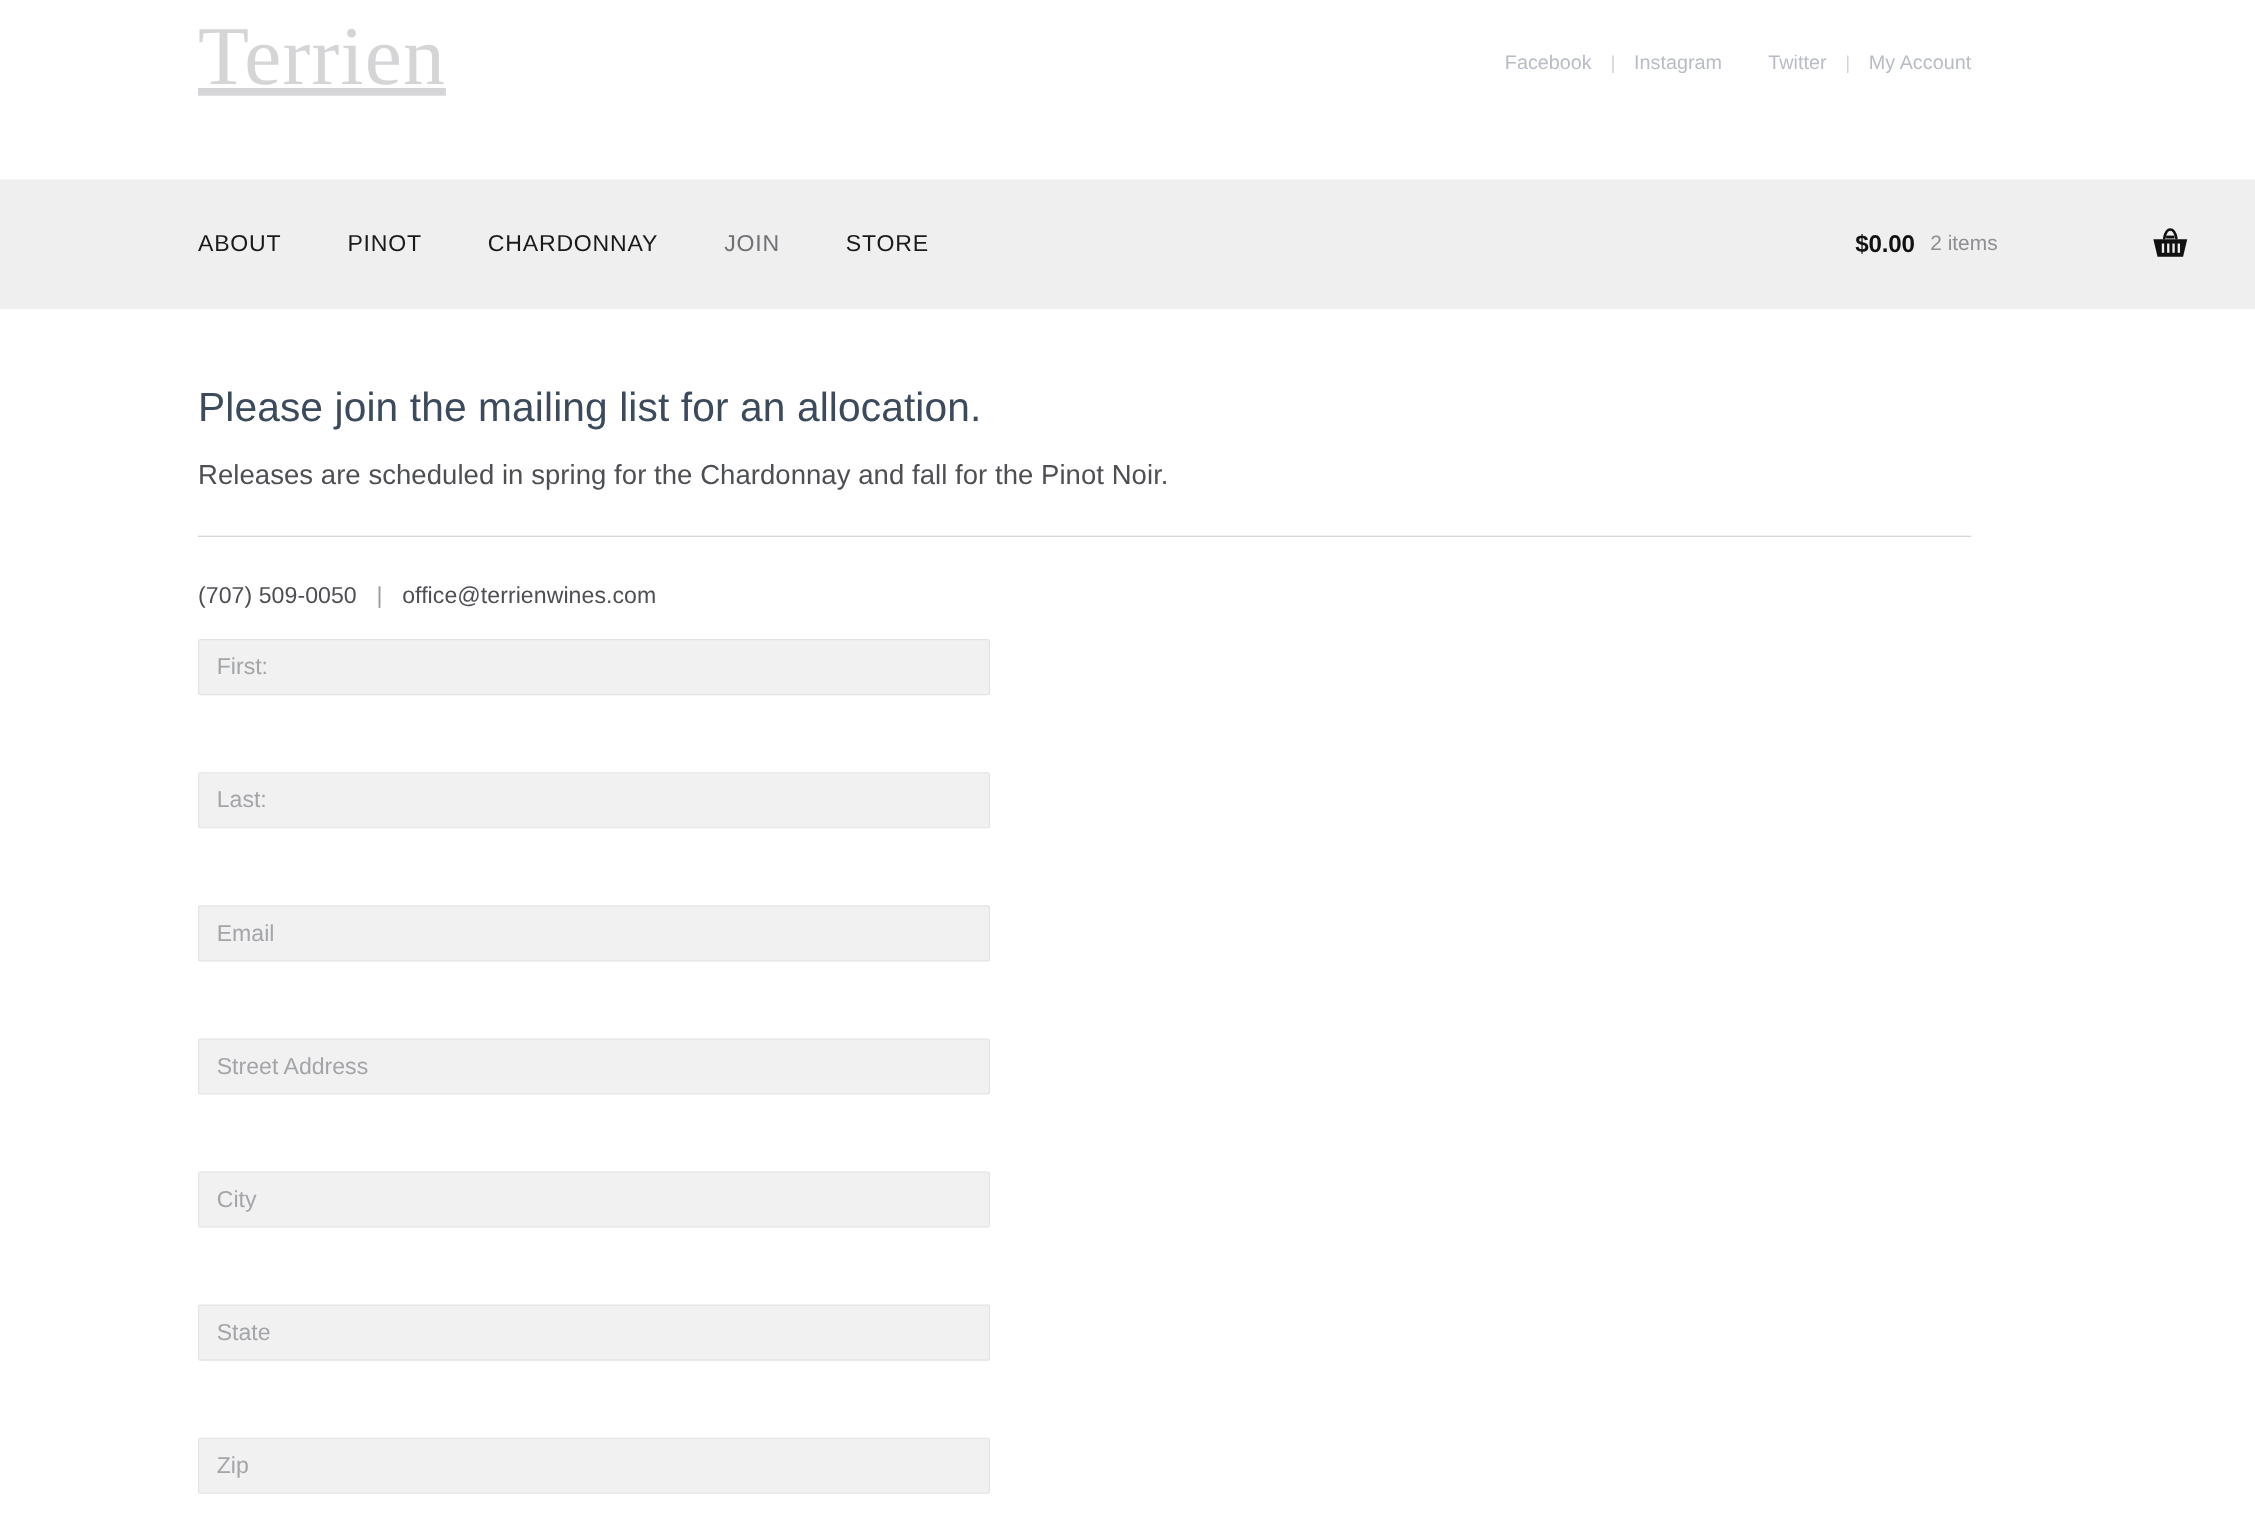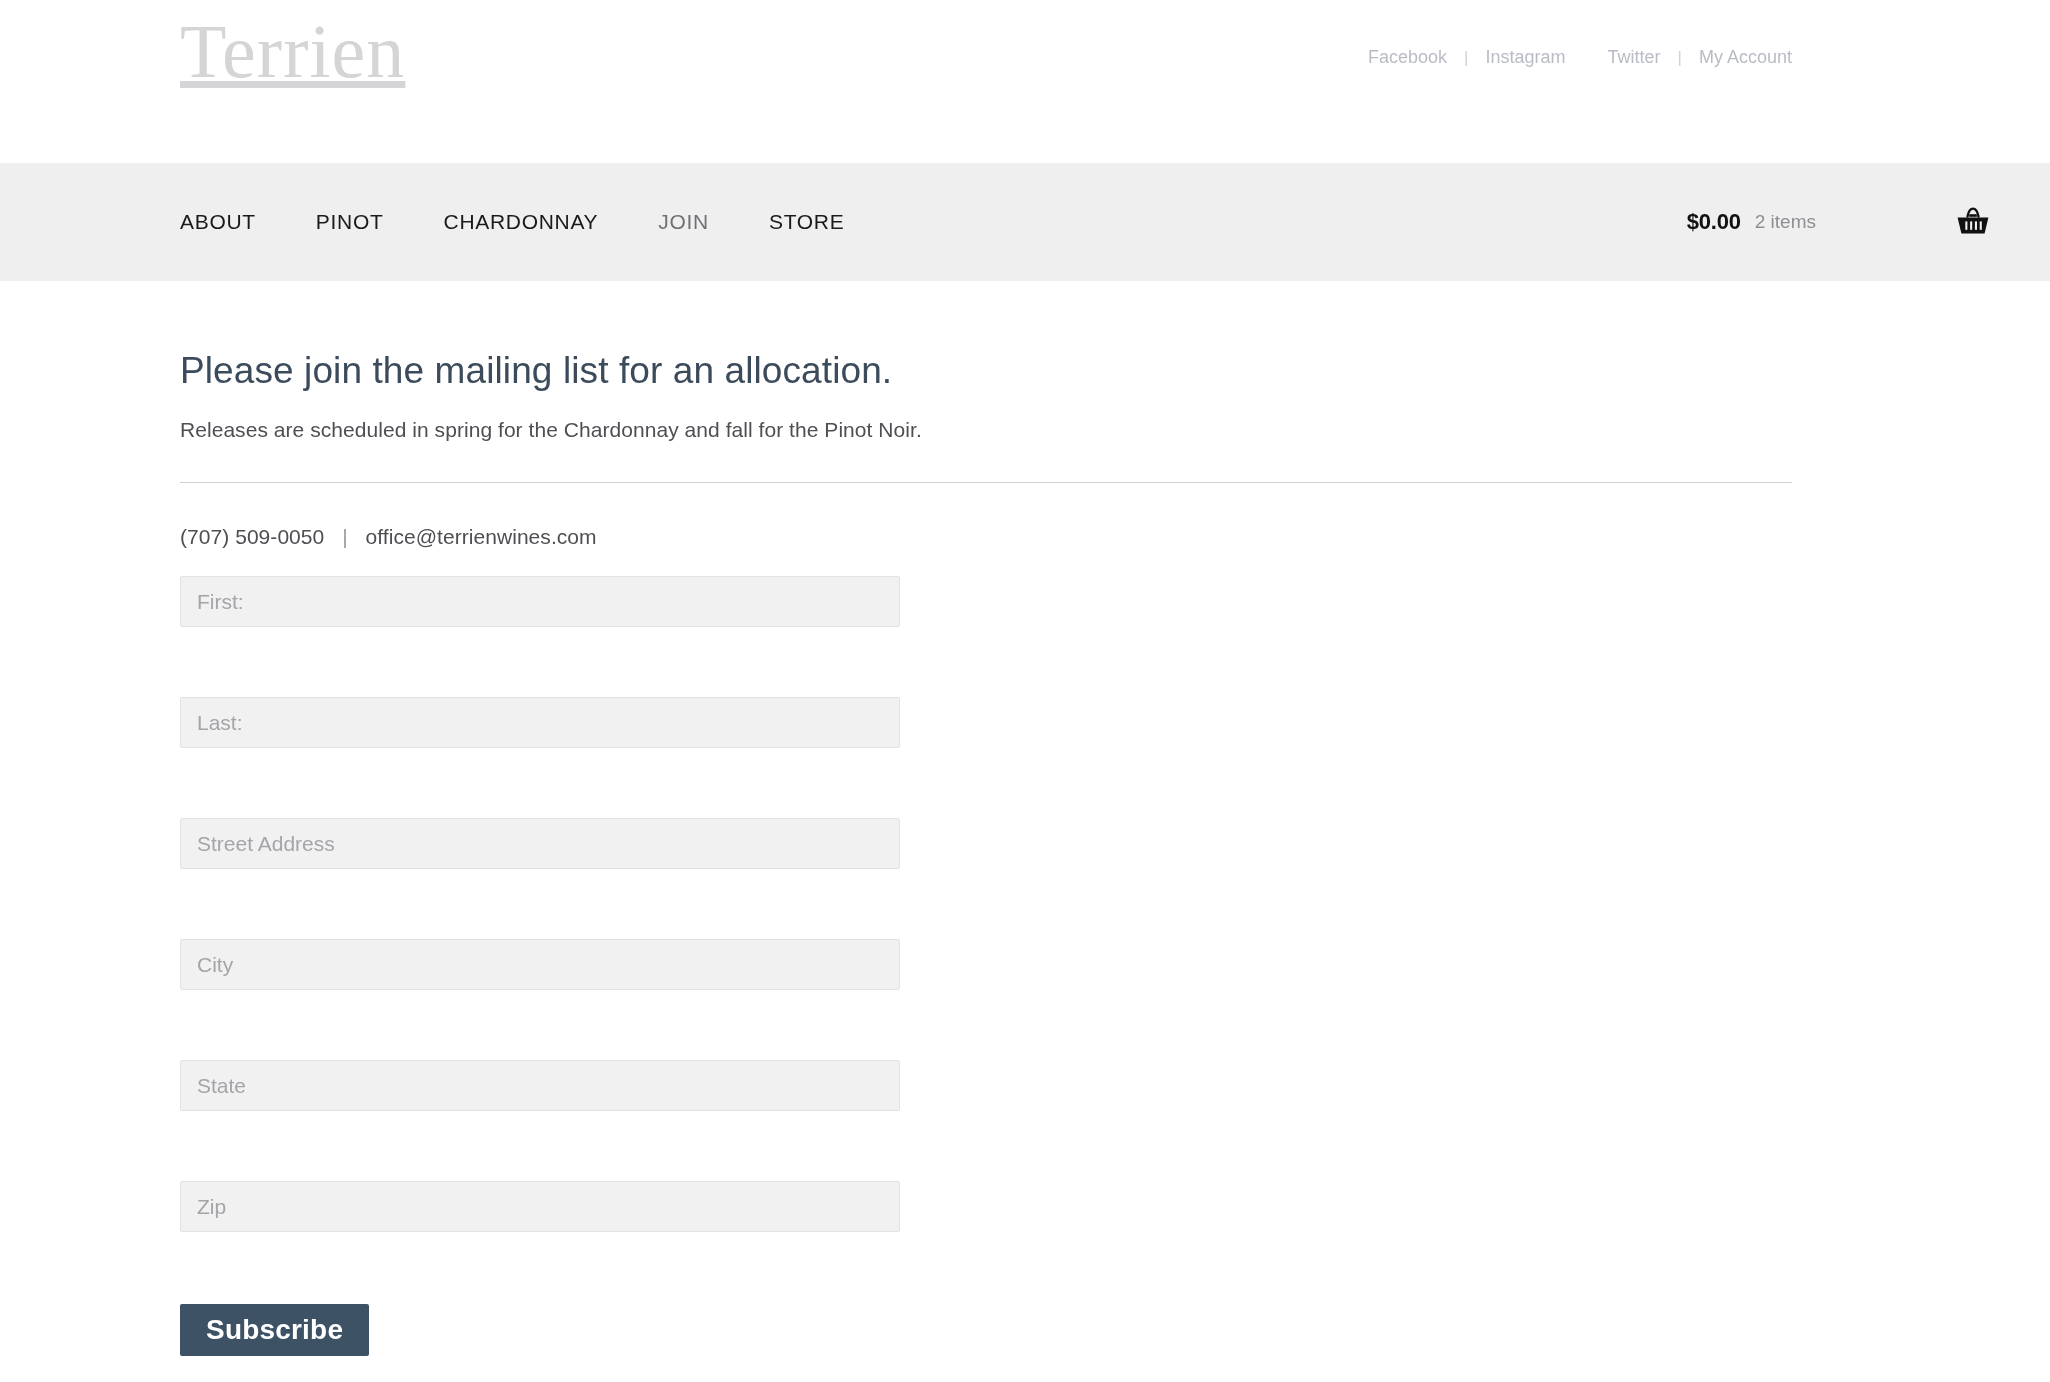--- a/index.html
+++ b/index.html
@@ -125,21 +125,21 @@
     margin: 0;
     padding-top: 69px;
     font-size: 37px;
     font-weight: 400;
     color: #3c4b5c;
     letter-spacing: 0.1px;
   }
   .page-sub {
     margin: 0;
     padding-top: 26px;
-    font-size: 21px;
+    font-size: 25px;
     color: #4d4f53;
     letter-spacing: 0.05px;
   }
   .rule {
     margin-top: 40px;
     width: 1612px;
     height: 1px;
     background: #cfcfcf;
   }
   .contact-line {
@@ -249,20 +249,21 @@
 
     <div class="contact-line">
       <a class="util-link" style="color:#4d4f53;text-decoration:none" href="#">(707) 509-0050</a>
       <span class="contact-sep">|</span>
       <a class="util-link" style="color:#4d4f53;text-decoration:none" href="#">office@terrienwines.com</a>
     </div>
 
     <form class="signup-form">
       <input class="field" type="text" placeholder="First:" style="">
       <input class="field" type="text" placeholder="Last:" style="">
+      <input class="field" type="text" placeholder="Email" style="">
       <input class="field" type="text" placeholder="Street Address" style="">
       <input class="field" type="text" placeholder="City" style="">
       <input class="field" type="text" placeholder="State" style="">
       <input class="field" type="text" placeholder="Zip" style="">
 
       <button class="submit-btn" type="submit">Subscribe</button>
     </form>
 
   </div>
 </main>

